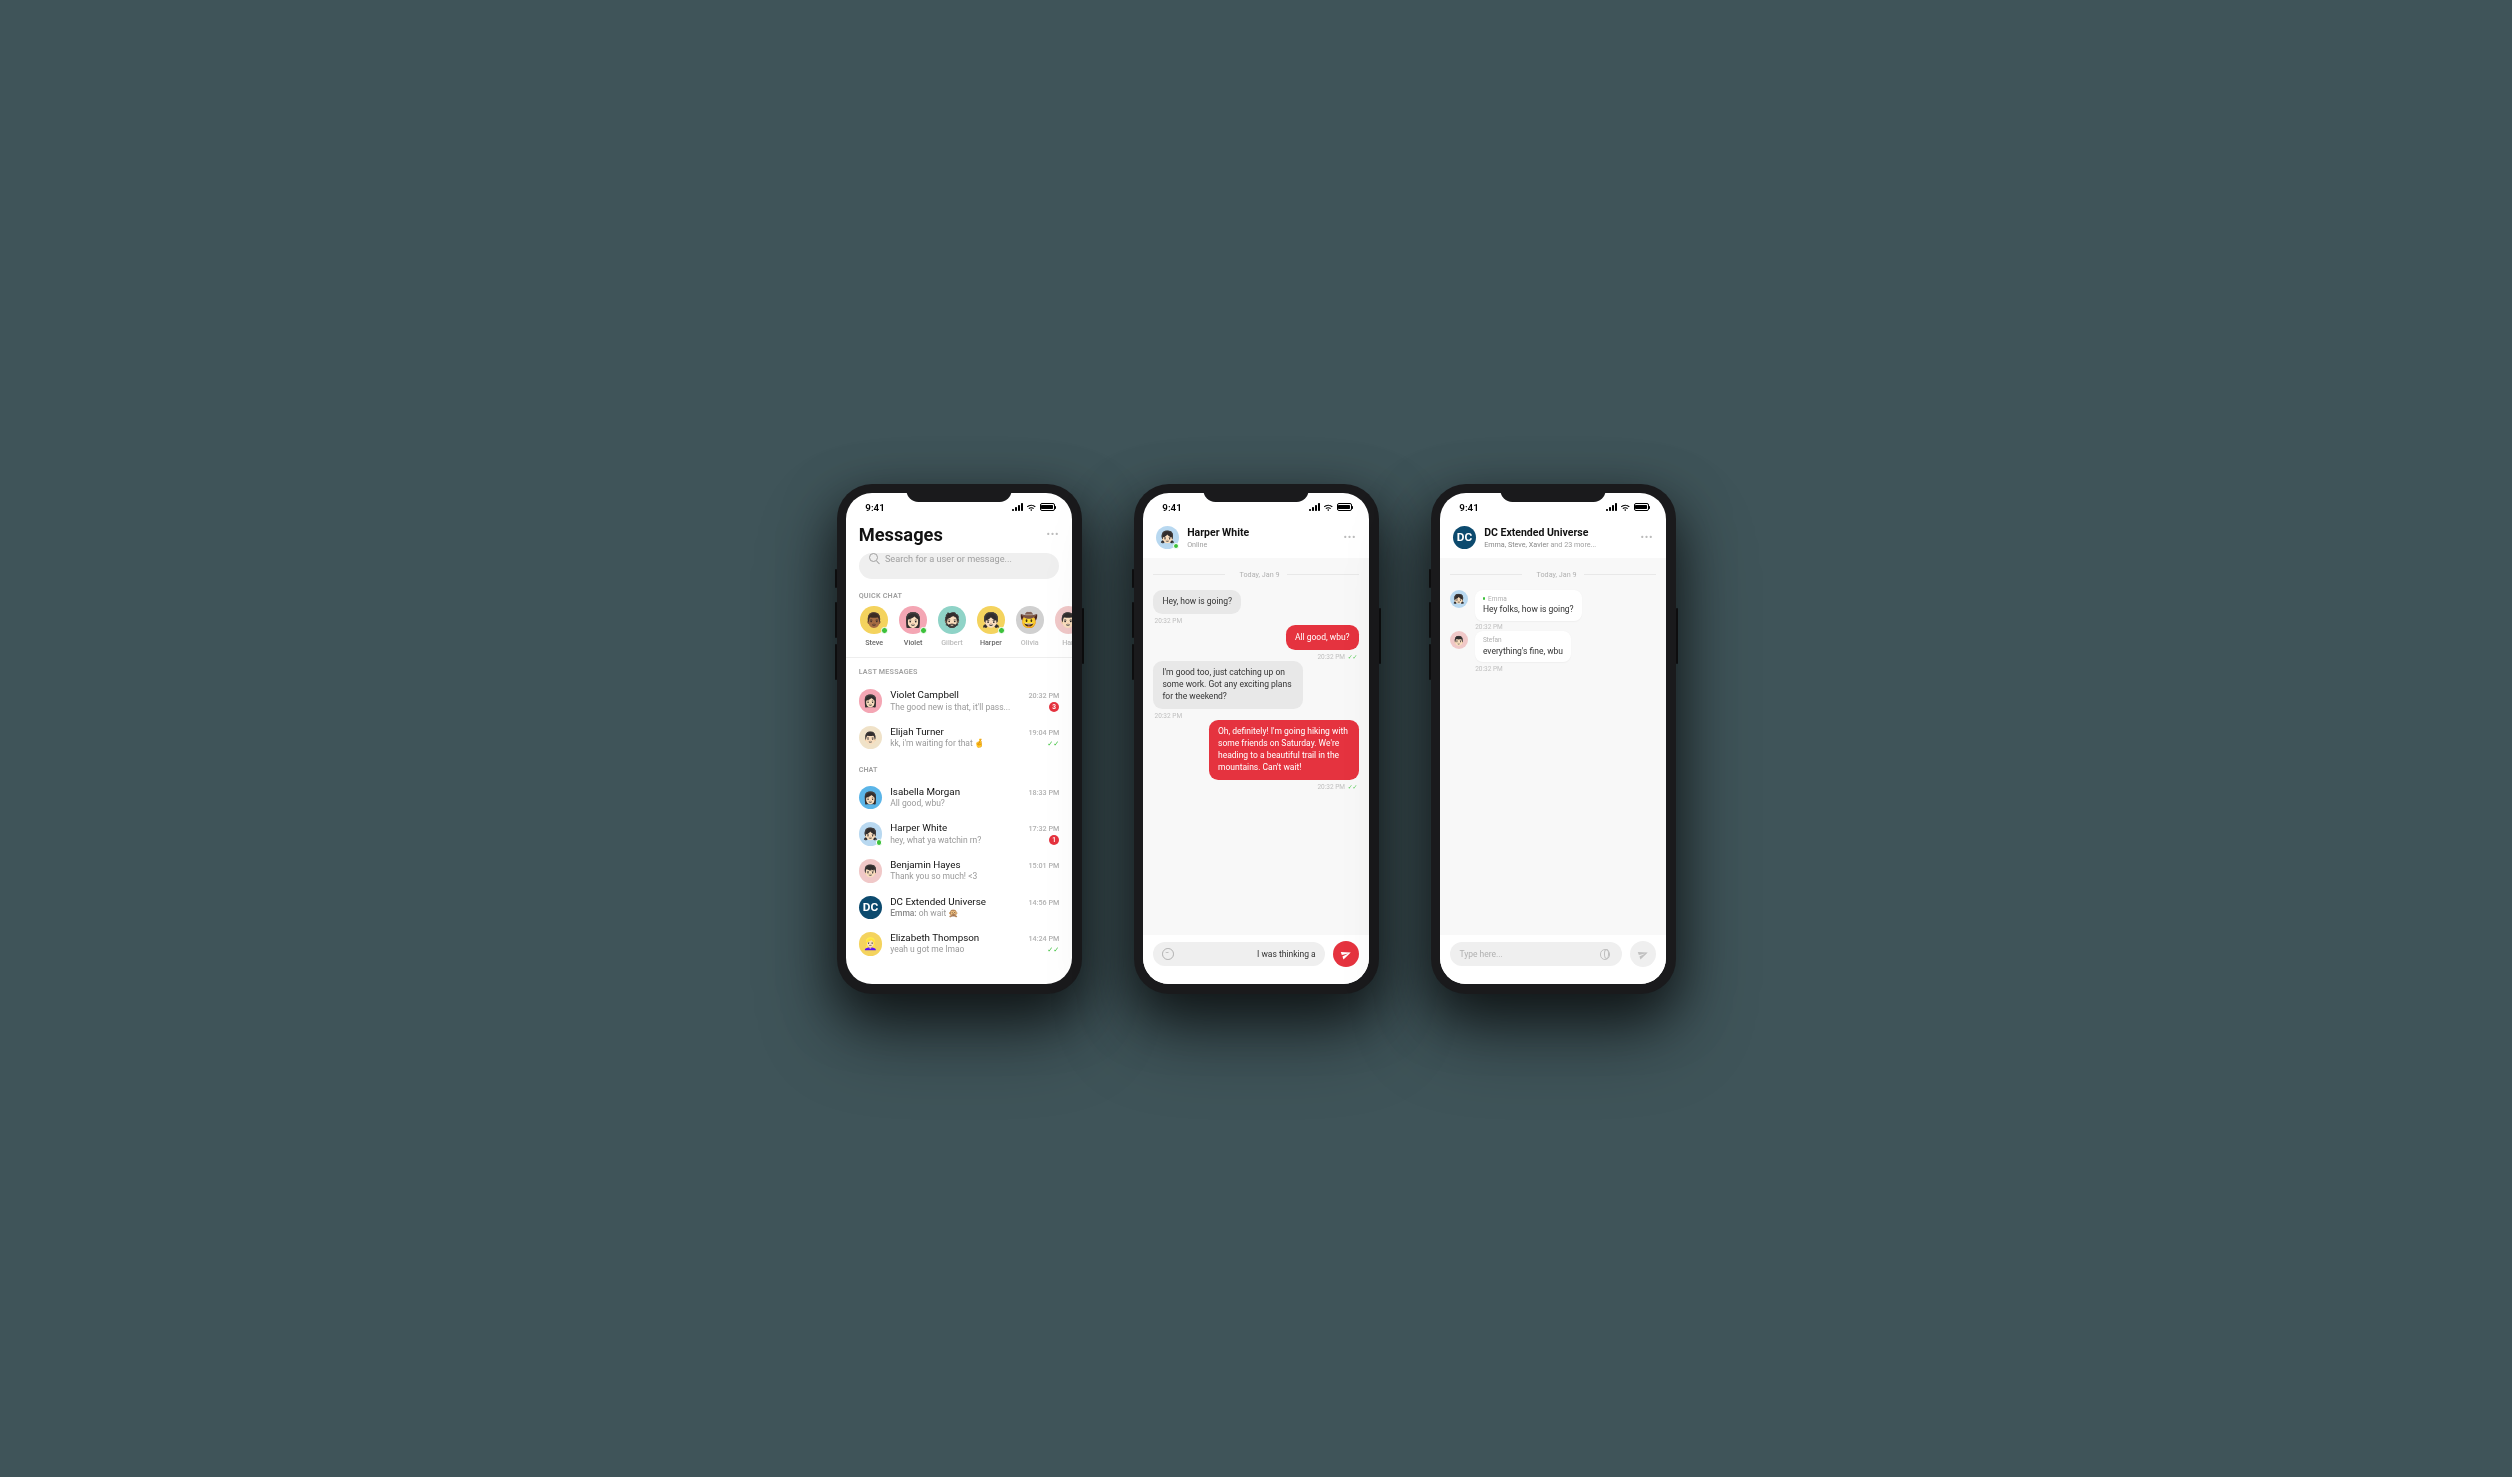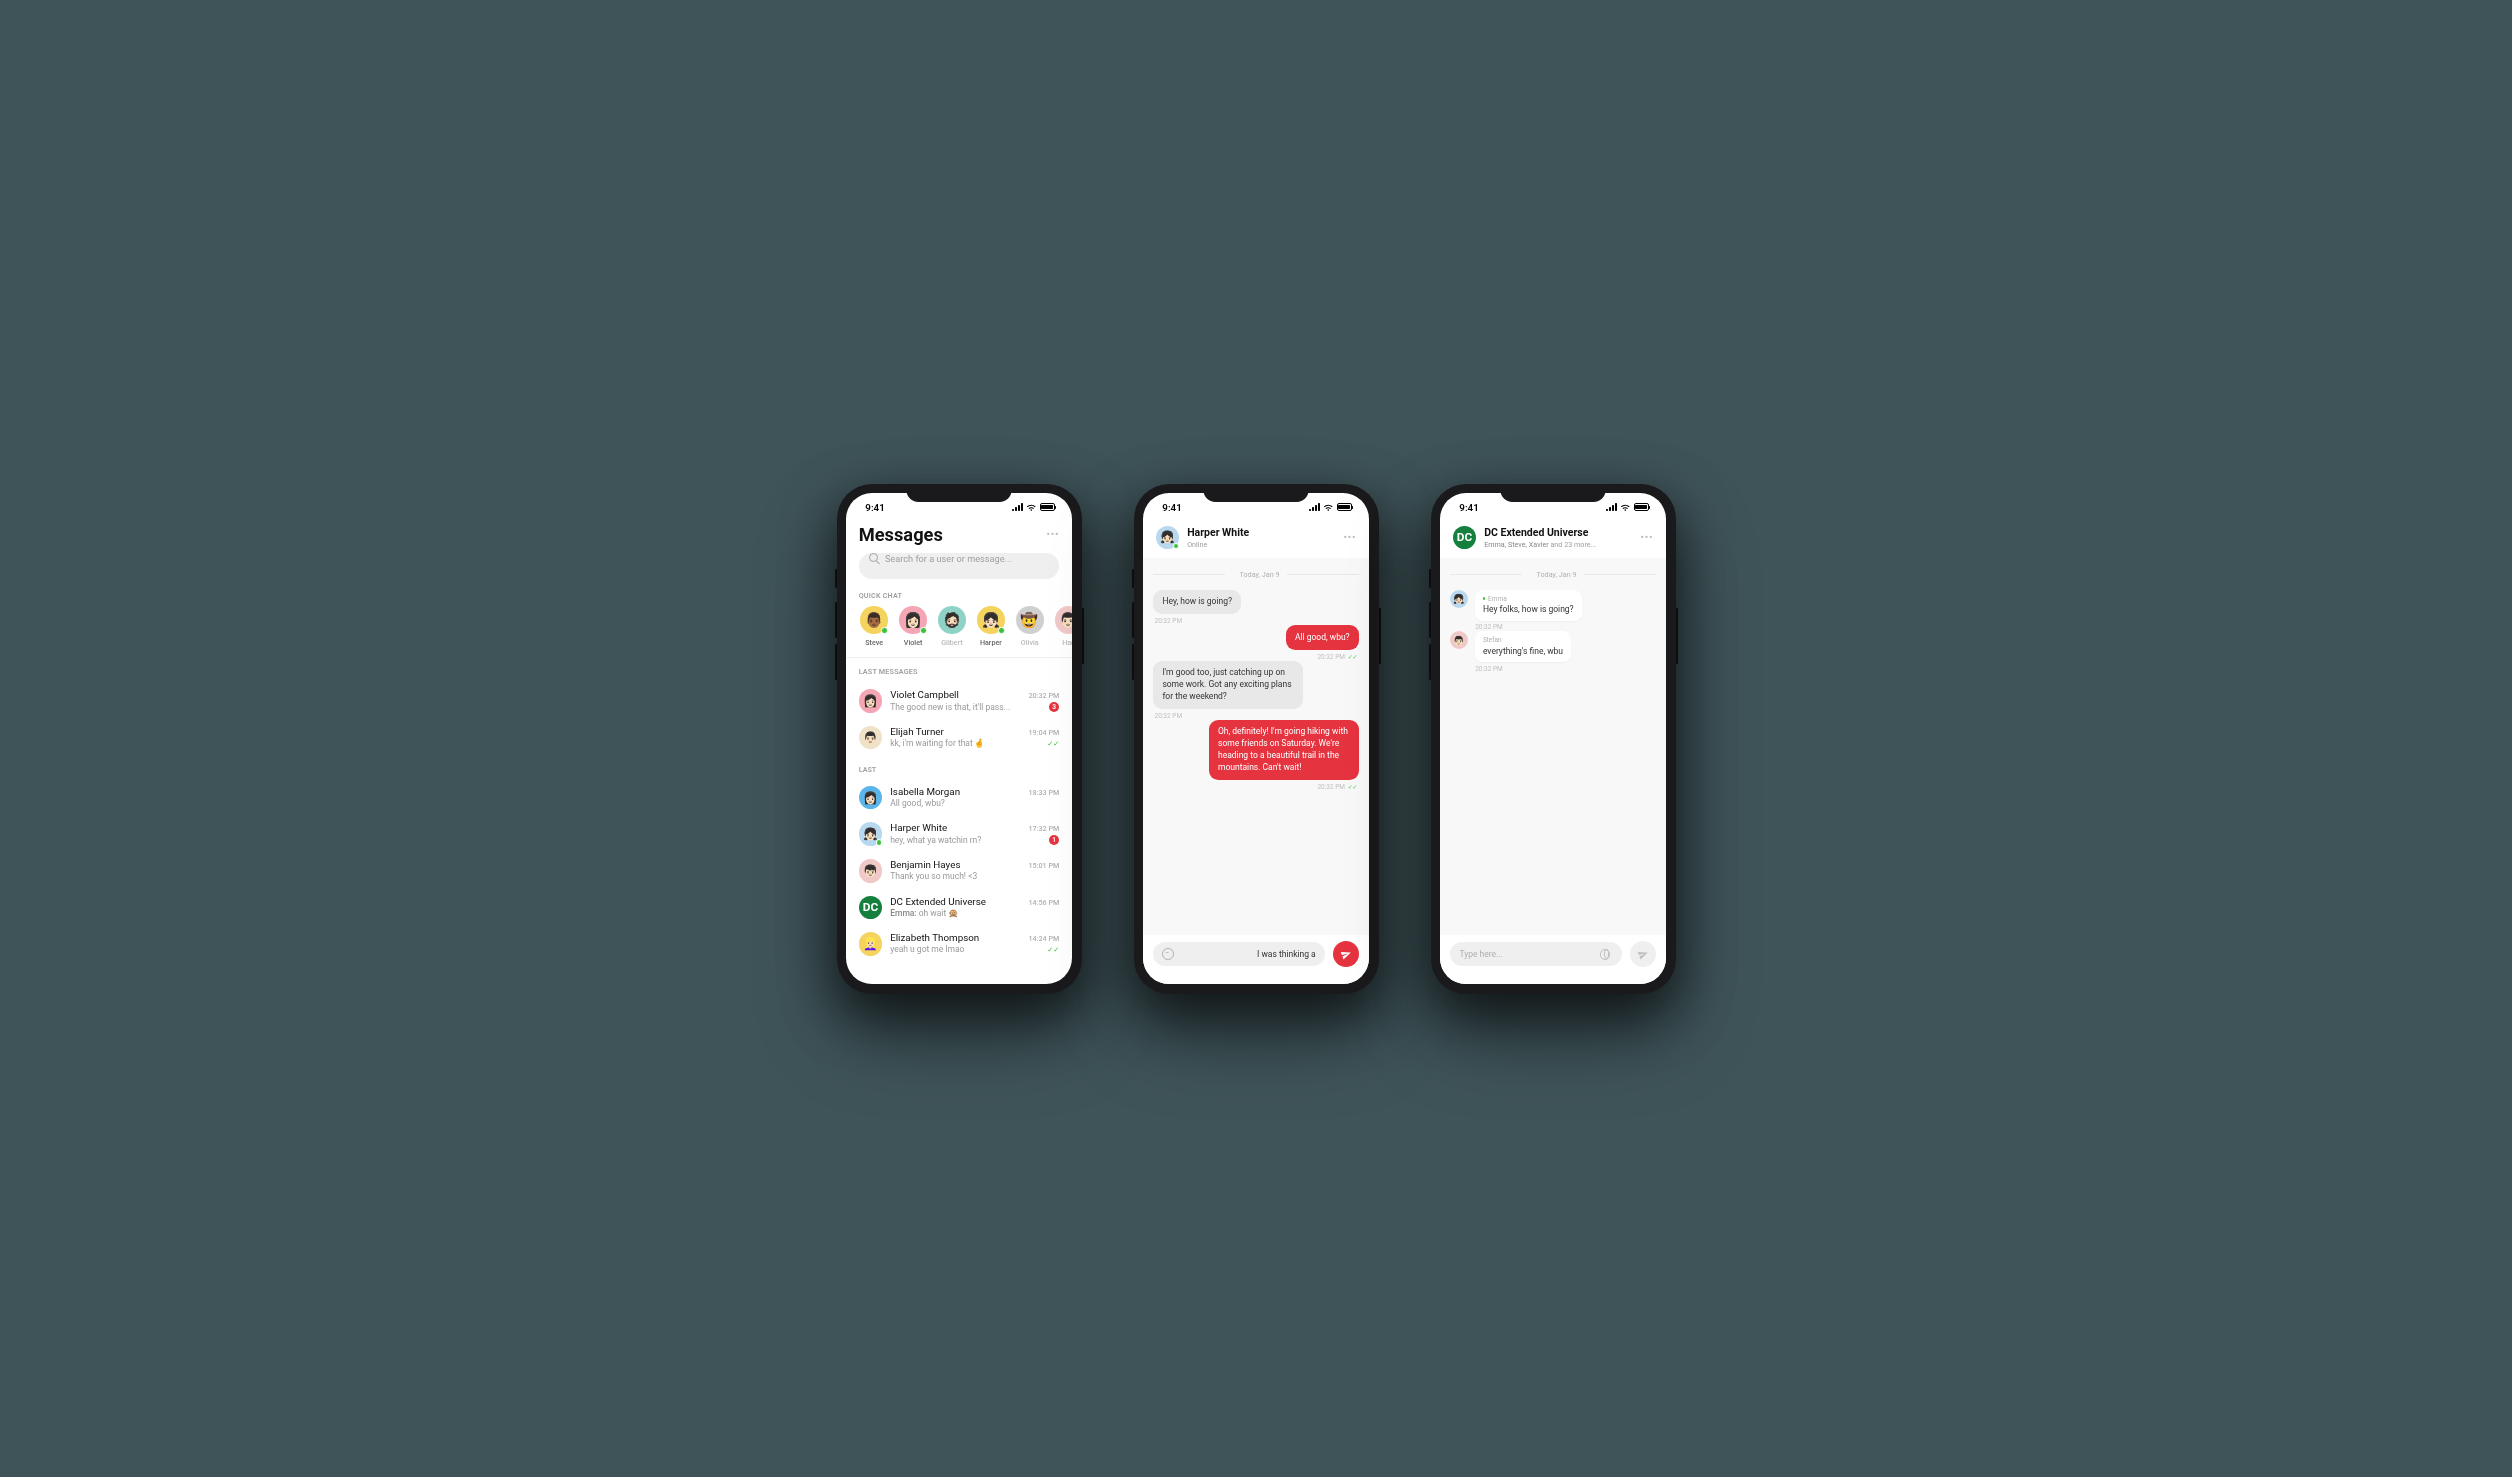--- a/index.html
+++ b/index.html
@@ -95,21 +95,21 @@
 .group-sender { font-size:6.5px; color:#b0b0b0; margin-bottom:1.3px; display:flex; align-items:center; gap:2.6px; }
 .green-bullet { width:2.6px; height:2.6px; border-radius:50%; background:#3cc13b; }
 .group-text { font-size:8.5px; color:#333; }
 .group-time { font-size:6.5px; color:#c0c0c0; margin-top:2.6px; padding-left:25px; }
 .world-icon { width:10.5px; height:10.5px; border:1px solid #c0c0c0; border-radius:50%; position:relative; margin-right:2.6px; }
 .world-icon::before { content:""; position:absolute; left:3.3px; top:-0.7px; bottom:-0.7px; width:3.3px; border:1px solid #c0c0c0; border-radius:50%; }
 
 
 .av-yellow { background:#f4d35e; } .av-pink { background:#f4a6b4; } .av-teal { background:#8fd3c7; }
 .av-cream { background:#f0e2c8; } .av-grey { background:#d0d0d0; } .av-ltpink { background:#f0c8c8; }
-.av-blue { background:#5bb5e8; } .av-ltblue { background:#b8d8f0; } .av-dcblue { background:#15803d; color:#fff; font-size:7.9px; font-weight:700; }
+.av-blue { background:#5bb5e8; } .av-ltblue { background:#b8d8f0; } .av-dcblue { background:#0c4a6e; color:#fff; font-size:7.9px; font-weight:700; }
 </style>
 </head>
 <body>
 
 <div class="phone">
   <div class="btn-side btn-l1"></div>
     <div class="btn-side btn-l2"></div>
     <div class="btn-side btn-l3"></div>
     <div class="btn-side btn-r"></div>
   <div class="notch"></div>
@@ -210,21 +210,21 @@
                 <div class="convo-name">Elijah Turner</div>
                 <div class="convo-time">19:04 PM</div>
               </div>
       <div class="convo-bottom">
                 <div class="convo-preview">kk, i'm waiting for that 🤞</div>
                 <div class="check-mark">✓✓</div>
               </div>
     </div>
   </div>
         </div>
-      <div class="today-label">LAST</div>
+      <div class="today-label">CHAT</div>
       <div id="today-list">
           <div class="convo">
     <div class="avatar-wrap">
               <div class="avatar av-blue">👩🏻</div>
             </div>
     <div class="convo-body">
       <div class="convo-top">
                 <div class="convo-name">Isabella Morgan</div>
                 <div class="convo-time">18:33 PM</div>
               </div>

